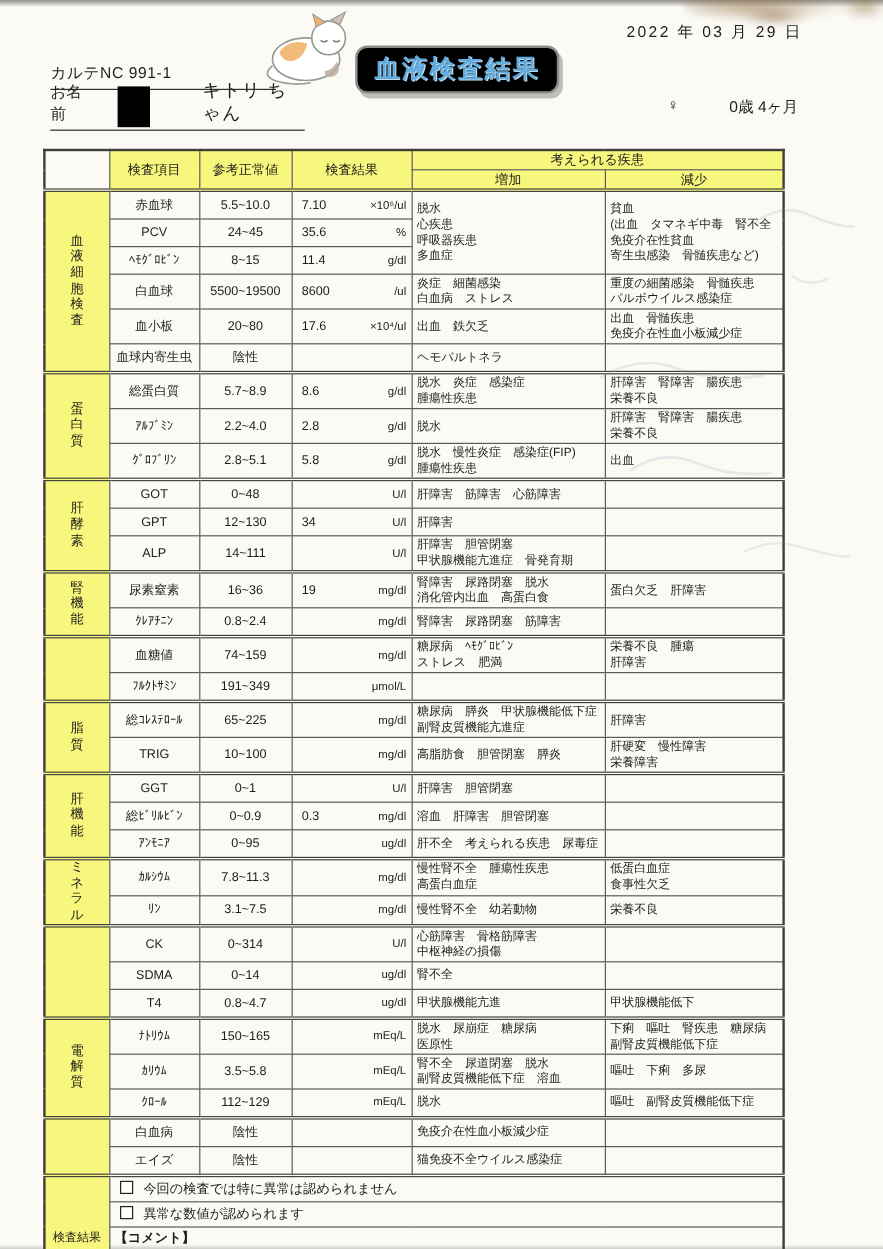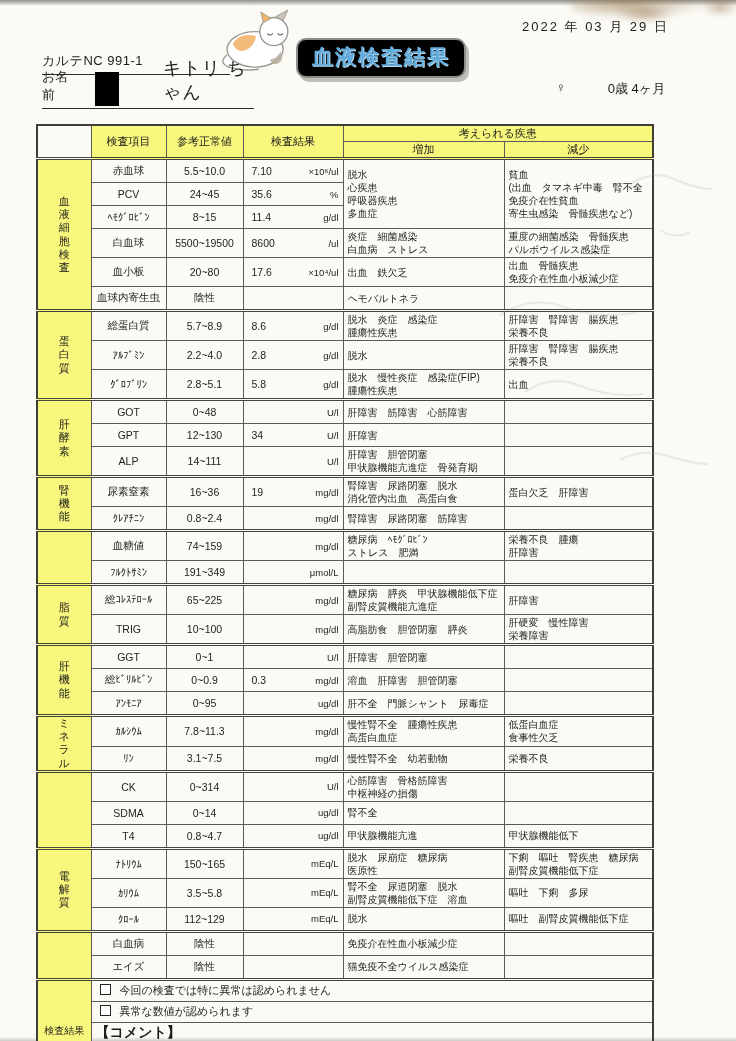--- a/index.html
+++ b/index.html
@@ -27,21 +27,21 @@
   .title-box { position:absolute; left:296px; top:38px; background:#000000;
     border:2px solid #8d8d89; border-radius:10px; padding:3px 14px 5px;
     box-shadow:3px 4px 0 rgba(130,130,126,.5); }
   .title-text { font-size:21px; font-weight:bold; color:#62acdd; letter-spacing:2px;
     text-shadow:1px 1px 0 rgba(198,228,248,.95); }
   .date-row { position:absolute; left:522px; top:18px; font-size:13px; letter-spacing:2px; }
   .name-row { position:absolute; left:42px; top:66px; width:212px; height:40px;
     border-bottom:1.5px solid #2e2e2a; display:flex; align-items:flex-end; gap:24px; padding-bottom:2px; }
   .name-label { font-size:13px; padding-bottom:2px; }
   .redact { display:inline-block; width:32px; height:34px; background:#000; }
-  .patient-name { font-size:18px; letter-spacing:1px; padding-bottom:2px;margin-left:20px; }
+  .patient-name { font-size:15px; letter-spacing:1px; padding-bottom:2px;margin-left:20px; }
   .sexage { position:absolute; left:556px; top:80px; font-size:13px; display:flex; gap:42px; }
 
   
   .table-wrap { position:absolute; left:36px; top:124px; width:616px; }
   table { border-collapse:collapse; table-layout:fixed; width:616px; border:2px solid #3f3f3a; }
   th, td { border:1px solid #5c5c56; padding:1px 3px; vertical-align:middle; }
   thead th { background:#f7f67d; font-weight:normal; font-size:11px; height:14px; padding:0 2px; }
   th.corner { background:#fbfaf5; }
   .hdr2 { border-bottom:3px double #45453f; }
   td.side { background:#f7f67d; text-align:center; width:54px; padding:0; }
@@ -53,21 +53,21 @@
   .reswrap { display:flex; align-items:center; padding:1px 3px; }
   .resval { padding-left:5px; font-size:10.5px; }
   .resunit { margin-left:auto; font-size:9.5px; padding-right:1px; }
   td.disease { font-size:10px; line-height:1.3; white-space:pre-line; padding:1px 4px; }
   .sectop { border-top:3px double #45453f; }
   td.blab { background:#f7f67d; font-size:10px; text-align:center; padding:0; }
   td.checkline { font-size:11px; padding:2px 4px 2px 8px; height:16px; }
   .cbx { display:inline-block; width:9px; height:9px; border:1.2px solid #222;
     margin-right:9px; vertical-align:-1px; background:#fff; }
   td.commentcell { vertical-align:top; height:56px; padding:1px 4px; }
-  .comment-label { font-size:14px; font-weight:bold; }
+  .comment-label { font-size:11px; font-weight:bold; }
   .cline { border-bottom:1px solid #dddbd2; height:13px; margin:0 2px; }
 </style>
 </head>
 <body>
 
 <div class="page">
   <div class="scan-top"></div>
   <div class="scan-bottom"></div>
   <div class="stain s1"></div>
   <div class="stain s2"></div>
@@ -432,21 +432,21 @@
           </tr>
           <tr>
             <td class="item">ｱﾝﾓﾆｱ</td>
             <td class="range">0~95</td>
             <td class="result">
               <div class="reswrap">
                 <span class="resval"></span>
                 <span class="resunit">ug/dl</span>
               </div>
             </td>
-            <td class="disease" rowspan="1">肝不全　門脈シャント　尿毒症</td>
+            <td class="disease" rowspan="1">肝不全　考えられる疾患　尿毒症</td>
             <td class="disease" rowspan="1"></td>
           </tr>
           <tr>
             <td class="side sectop" rowspan="2">
               <div class="vstack">
                 <div>ミ</div>
                 <div>ネ</div>
                 <div>ラ</div>
                 <div>ル</div>
               </div>

